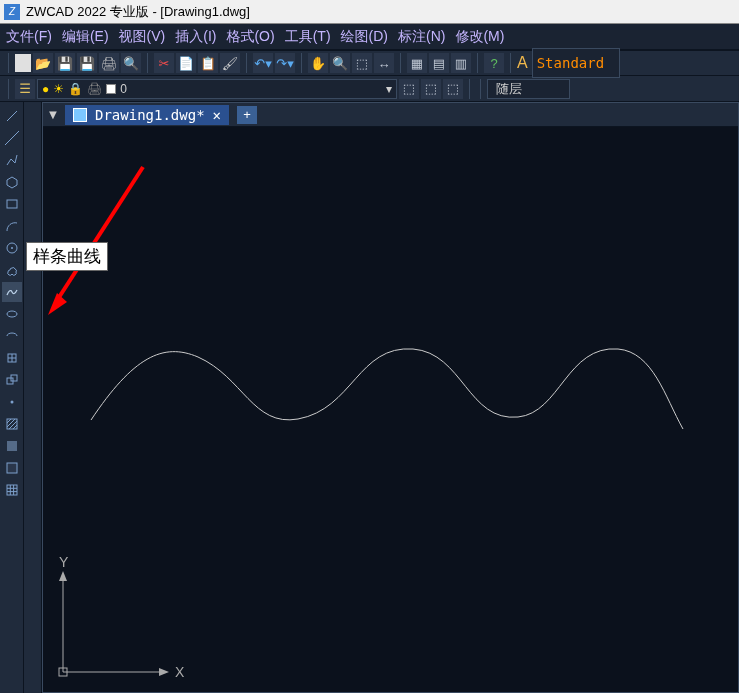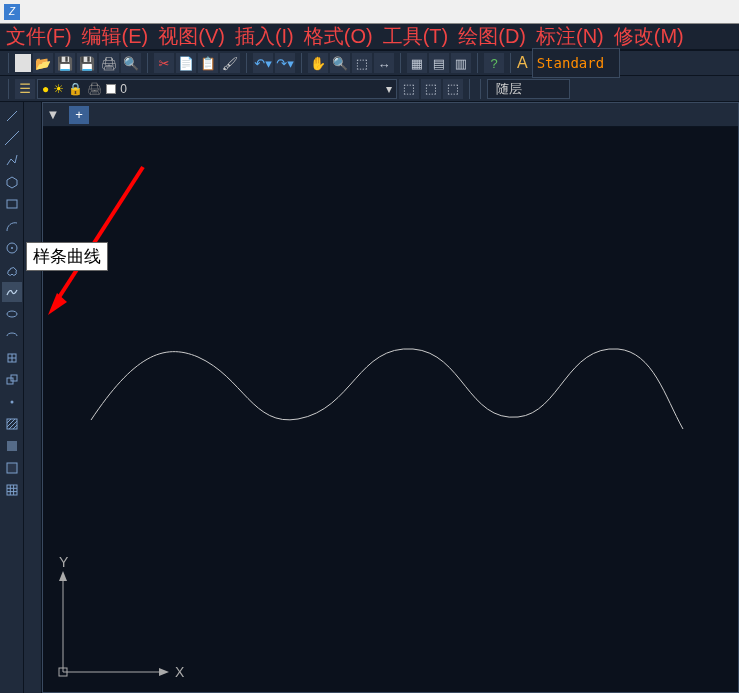--- a/index.html
+++ b/index.html
@@ -17,21 +17,21 @@
     padding: 0 4px; color: black;
     border-bottom: 1px solid #888;
   }
   .titlebar .app-icon { width: 16px; height: 16px; background: #3a7dd0; color: white; margin-right: 6px; display: inline-flex; align-items: center; justify-content: center; font-size: 10px; font-style: italic; }
   .menubar {
     display: flex; align-items: center;
     height: 26px; background: #1a2332;
     padding: 0 6px; gap: 10px;
     border-bottom: 1px solid #0c1420;
   }
-  .menubar .mitem { color: #ef4444; cursor: pointer; font-size: 20px; }
+  .menubar .mitem { color: #c4b5fd; cursor: pointer; font-size: 14px; }
   .toolbar1 {
     display: flex; align-items: center;
     height: 26px; background: #202b3c;
     padding: 0 4px; gap: 2px;
     border-bottom: 1px solid #0c1420;
     border-top: 1px solid #0c1420;
   }
   .toolbar2 {
     display: flex; align-items: center;
     height: 26px; background: #202b3c;
@@ -113,20 +113,21 @@
   }
   .canvas-svg {
     position: absolute; top: 24px; left: 0; right: 0; bottom: 0;
   }
 </style>
 </head>
 <body>
 
 <div class="titlebar">
   <span class="app-icon">Z</span>
+  <span>ZWCAD 2022 专业版 - [Drawing1.dwg]</span>
 </div>
 
 <div class="menubar">
   <span class="mitem">文件(F)</span>
   <span class="mitem">编辑(E)</span>
   <span class="mitem">视图(V)</span>
   <span class="mitem">插入(I)</span>
   <span class="mitem">格式(O)</span>
   <span class="mitem">工具(T)</span>
   <span class="mitem">绘图(D)</span>
@@ -284,20 +285,25 @@
         <svg width="14" height="14">
           <rect x="2" y="2" width="10" height="10" stroke="#7da0cc" fill="none"></rect>
           <path d="M2 5.3 h10 M2 8.6 h10 M5.3 2 v10 M8.6 2 v10" stroke="#7da0cc"></path>
         </svg>
       </span>
   </div>
   <div class="sidetool2"></div>
   <div class="canvas-area">
     <div class="tabbar">
       <span class="tab-drop">▼</span>
+      <div class="tab">
+        <span class="icon"></span>
+        <span>Drawing1.dwg*</span>
+        <span>✕</span>
+      </div>
       <span class="newtab">+</span>
     </div>
     <svg class="canvas-svg" width="700" height="570">
       <line x1="100" y1="40" x2="13" y2="175" stroke="red" stroke-width="4"></line>
       <polygon points="5,188 14,166 24,175" fill="red"></polygon>
       <path d="M 48 293
                C 90 230 120 215 155 230
                C 200 250 210 300 255 292
                C 310 282 315 218 370 222
                C 420 226 425 295 475 290

